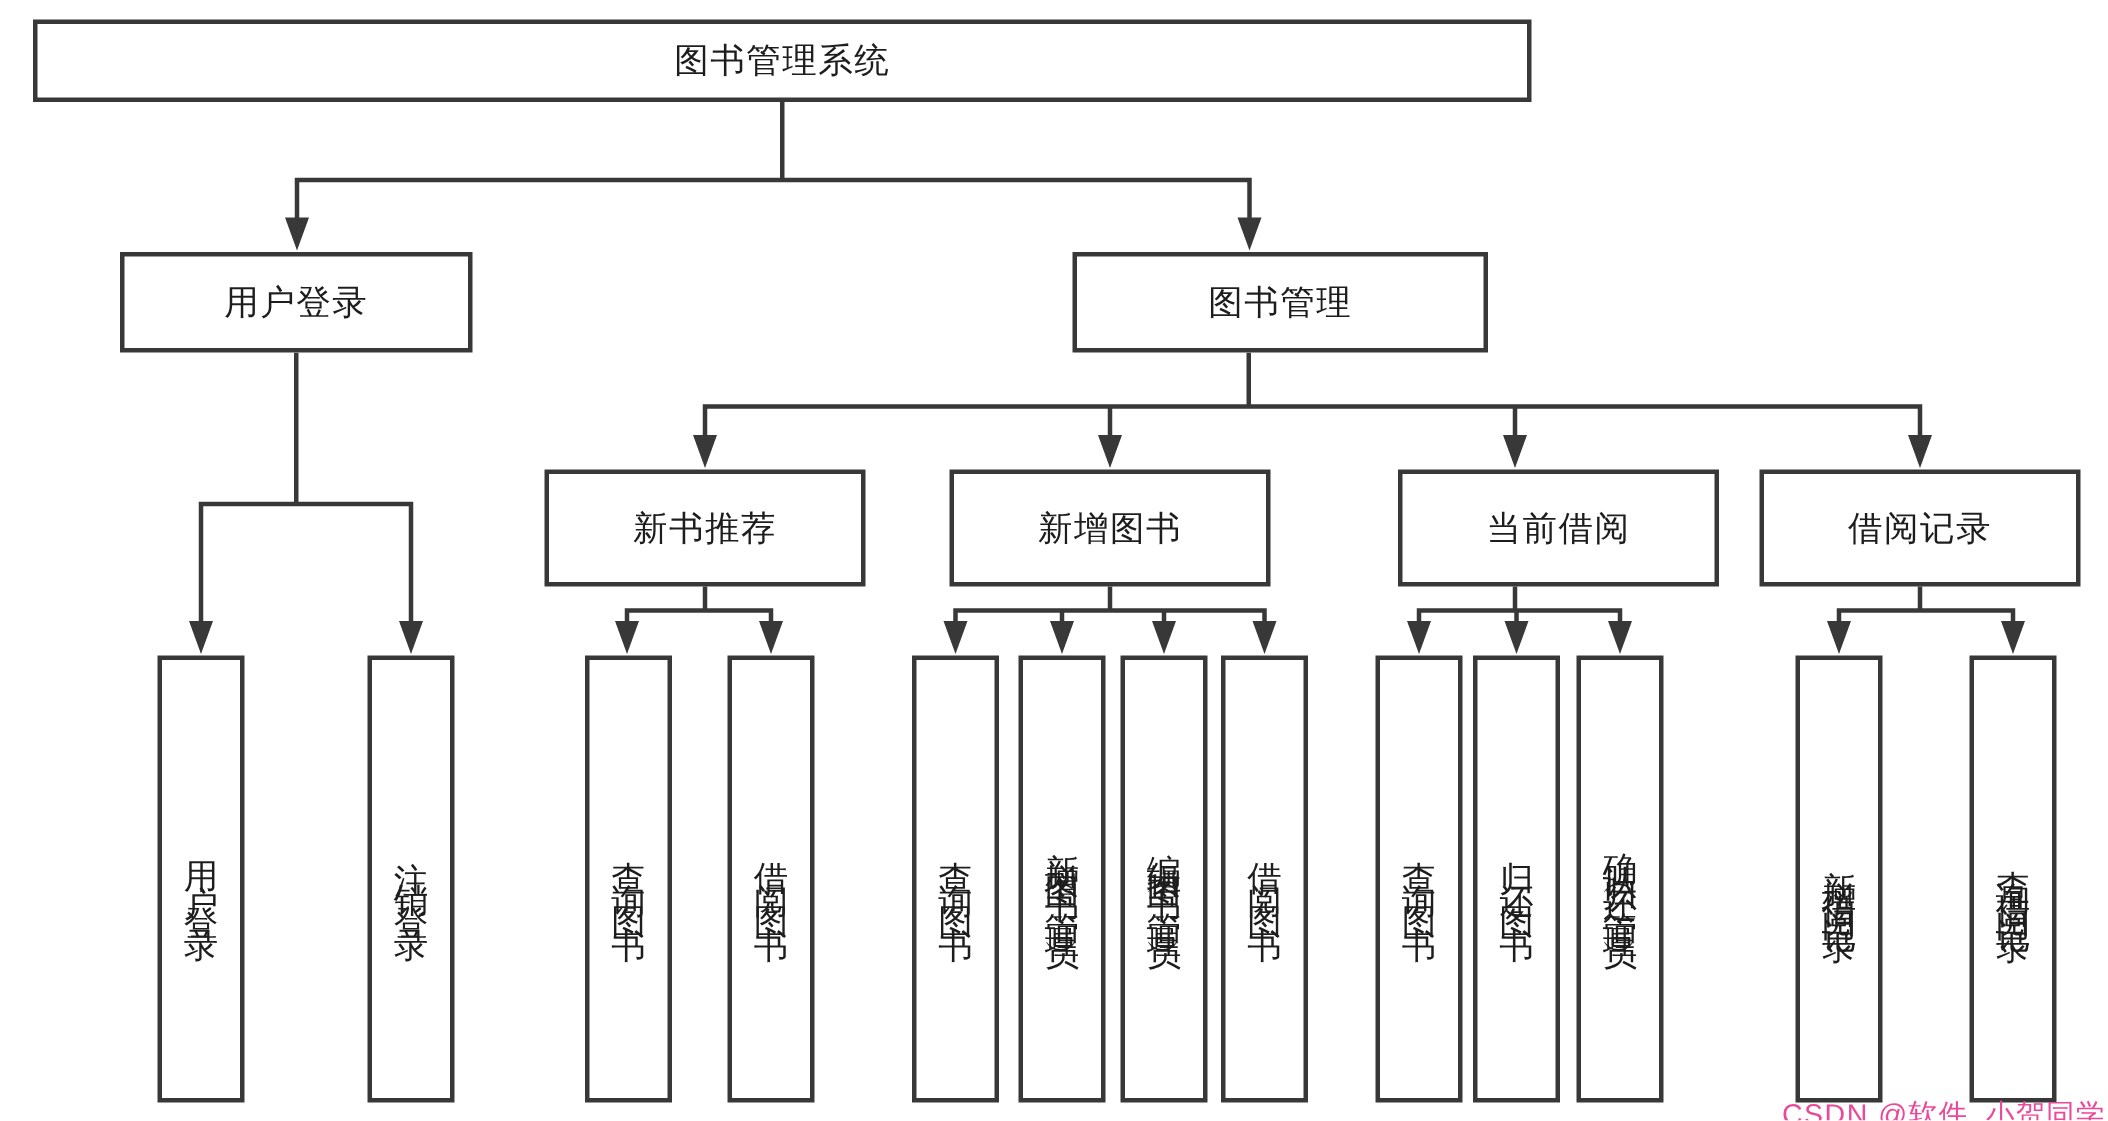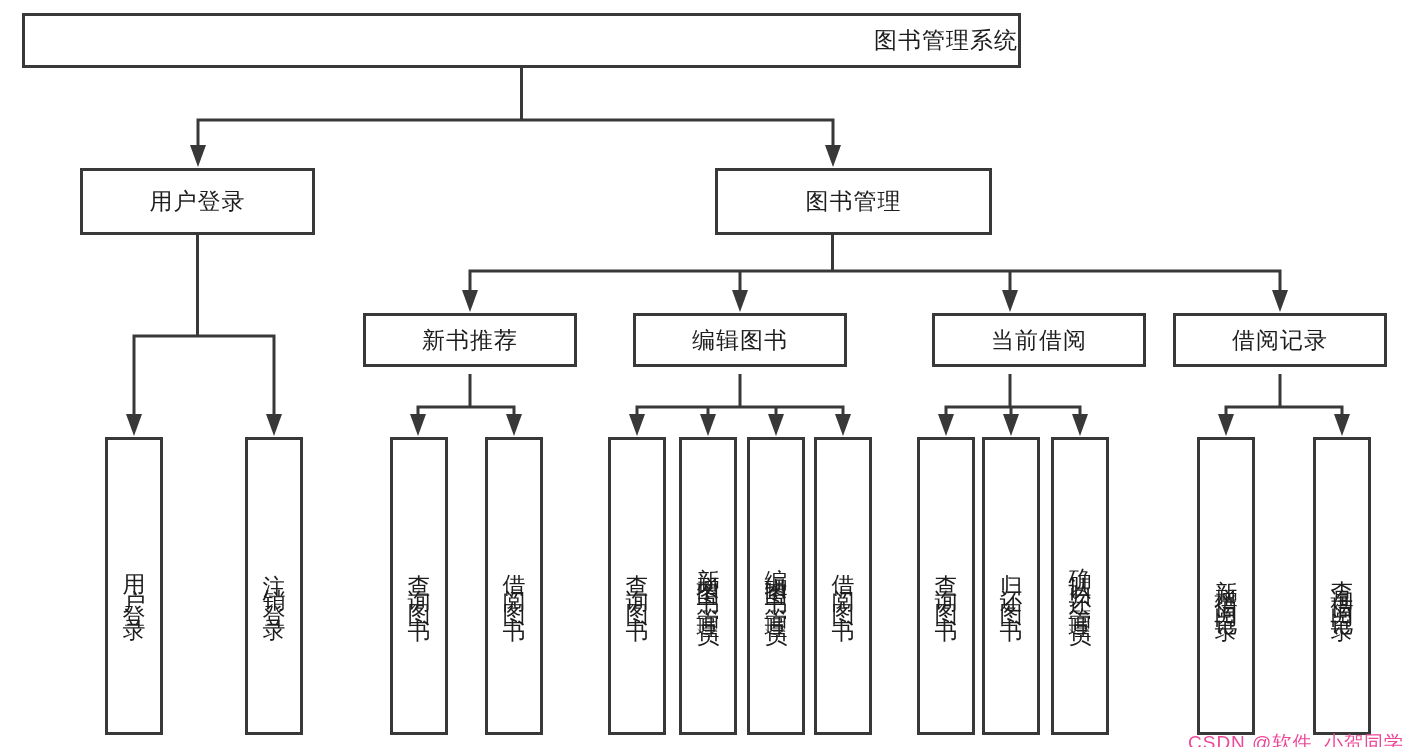--- a/index.html
+++ b/index.html
@@ -6,24 +6,24 @@
   #stage{
     position:relative;width:1405px;height:747px;background:#ffffff;overflow:hidden;
     font-family:"Liberation Sans",sans-serif;
   }
   #wires{position:absolute;left:0;top:0;width:1405px;height:747px;z-index:1;}
   .node{
     position:absolute;box-sizing:border-box;border:3px solid #383838;background:#ffffff;
     display:flex;align-items:center;justify-content:center;z-index:2;
   }
   .node .lbl{font-size:23px;color:#1d1d1d;letter-spacing:1px;white-space:nowrap;}
-  #root-box{left:22px;top:13px;width:999px;height:55px;justify-content:flex-end;}
+  #root-box{left:22px;top:13px;width:999px;height:55px;}
   #user-login-box{left:80px;top:168px;width:235px;height:67px;}
   #book-mgmt-box{left:715px;top:168px;width:277px;height:67px;}
-  .l3{top:313px;width:214px;height:54px;}
+  .l3{top:313px;width:214px;height:78px;}
   #new-book-box{left:363px;}
   #book-borrow-box{left:633px;}
   #current-borrow-box{left:903px;margin-left:29px;}
   #borrow-records-box{left:1173px;}
   .leaf{top:437px;width:58px;height:298px;}
   .leaf .v{
     writing-mode:vertical-rl;text-orientation:mixed;
     font-size:23px;color:#1d1d1d;letter-spacing:8px;line-height:1;
   }
   .leaf.short .v{letter-spacing:15px;}
@@ -90,21 +90,21 @@
     <span class="lbl">用户登录</span>
   </div>
   <div class="node" id="book-mgmt-box">
     <span class="lbl">图书管理</span>
   </div>
 
   <div class="node l3" id="new-book-box">
     <span class="lbl">新书推荐</span>
   </div>
   <div class="node l3" id="book-borrow-box">
-    <span class="lbl">编辑图书</span>
+    <span class="lbl">新增图书</span>
   </div>
   <div class="node l3" id="current-borrow-box">
     <span class="lbl">当前借阅</span>
   </div>
   <div class="node l3" id="borrow-records-box">
     <span class="lbl">借阅记录</span>
   </div>
 
   <div class="node leaf short lf-a1">
     <span class="v">用户登录</span>

